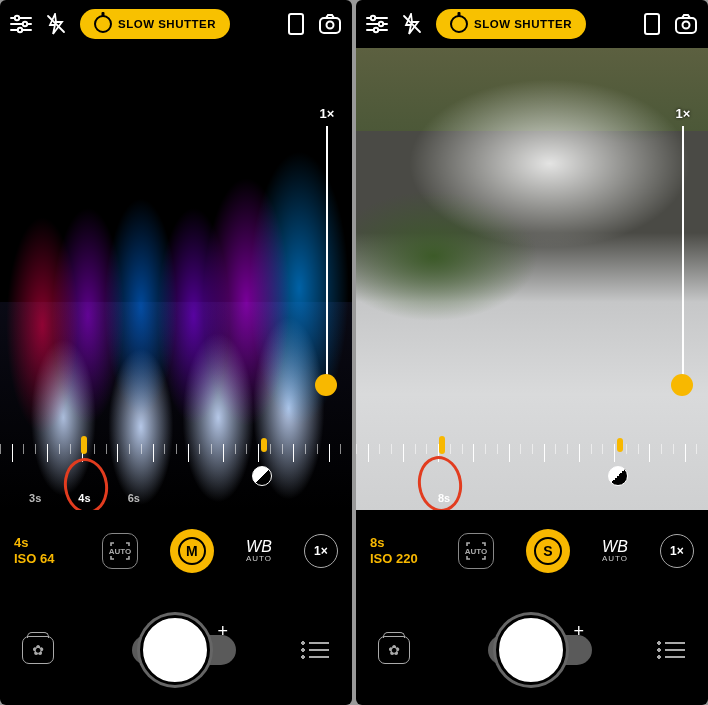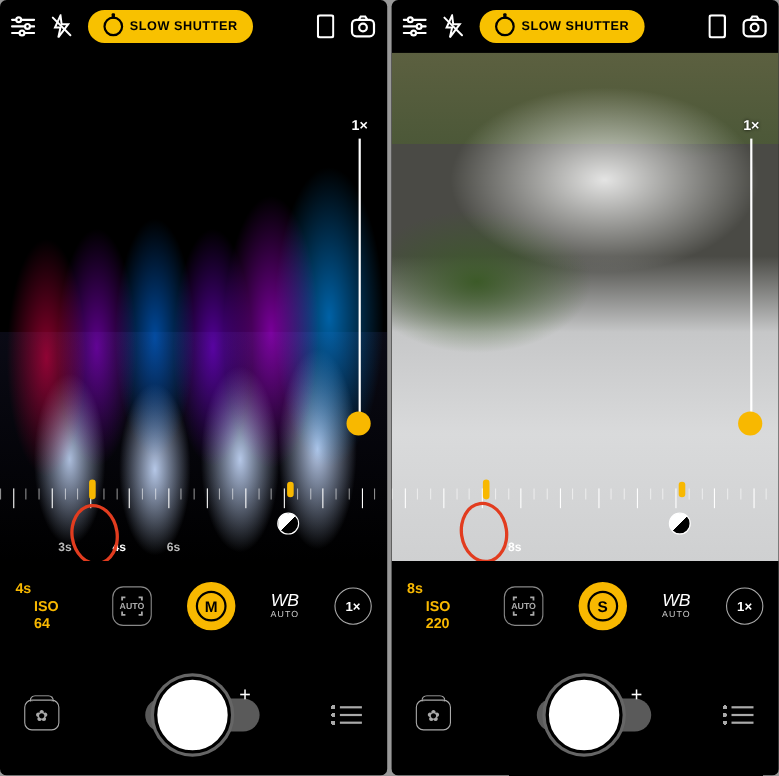--- a/index.html
+++ b/index.html
@@ -121,21 +121,21 @@
     .ticks div { flex:1; border-left:1px solid rgba(255,255,255,.55); height:10px; }
     .ticks div.major{ height:18px; border-left:1px solid #fff; }
     .tick-indicator{
       position:absolute; top:-2px; width:6px; height:18px;
       background:#f8b800; border-radius:3px;
     }
     .ruler-labels{
       position:absolute; bottom:4px; left:0; right:0;
       display:flex; color:#bbb; font-size:11px; font-weight:600;
     }
-    .ruler-labels span{ position:absolute; transform:translateX(-50%);margin-left:24px; }
+    .ruler-labels span{ position:absolute; transform:translateX(-50%); }
     .ruler-labels span.active{ color:#fff; }
     
     .ev-icon{
       position:absolute; right:80px; bottom:10px;
       width:20px; height:20px; border-radius:50%;
       background: linear-gradient(135deg,#fff 50%, #000 50%);
       border:1px solid #fff;
     }
     .ev-indicator{
       position:absolute; right:85px; top:0px;
@@ -151,21 +151,21 @@
     
     .controls{
       position:absolute; left:0; right:0; top:520px; height:62px;
       display:flex; align-items:center; justify-content:space-between;
       padding:0 14px;
     }
     .readout{
       color:#f8b800; font-size:13px; font-weight:700; line-height:1.25;
       width:56px;
     }
-    .readout .l2{ display:block;margin-left:17px; }
+    .readout .l2{ display:block; }
     .square-btn{
       width:36px; height:36px; border:1.5px solid #888; border-radius:10px;
       display:flex; align-items:center; justify-content:center;
       color:#aaa; font-size:8px; font-weight:700; cursor:pointer;
     }
     .mode-btn{
       width:44px; height:44px; border-radius:50%;
       background:#f8b800; display:flex; align-items:center; justify-content:center;
       cursor:pointer;
     }

